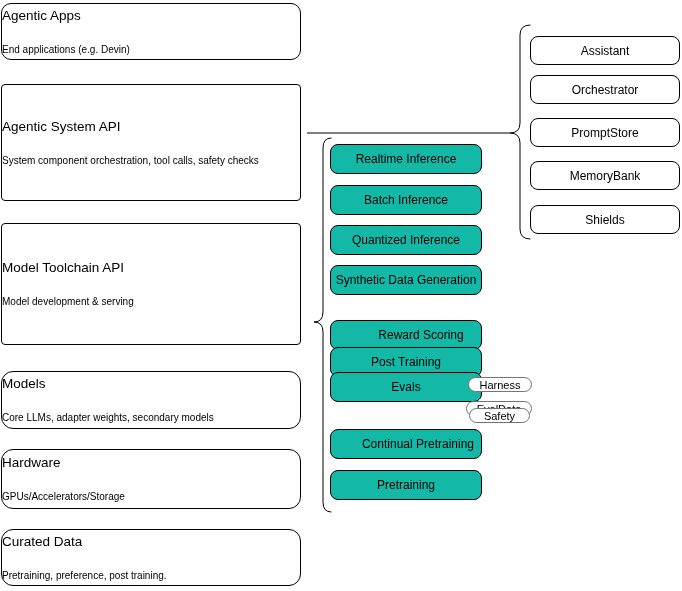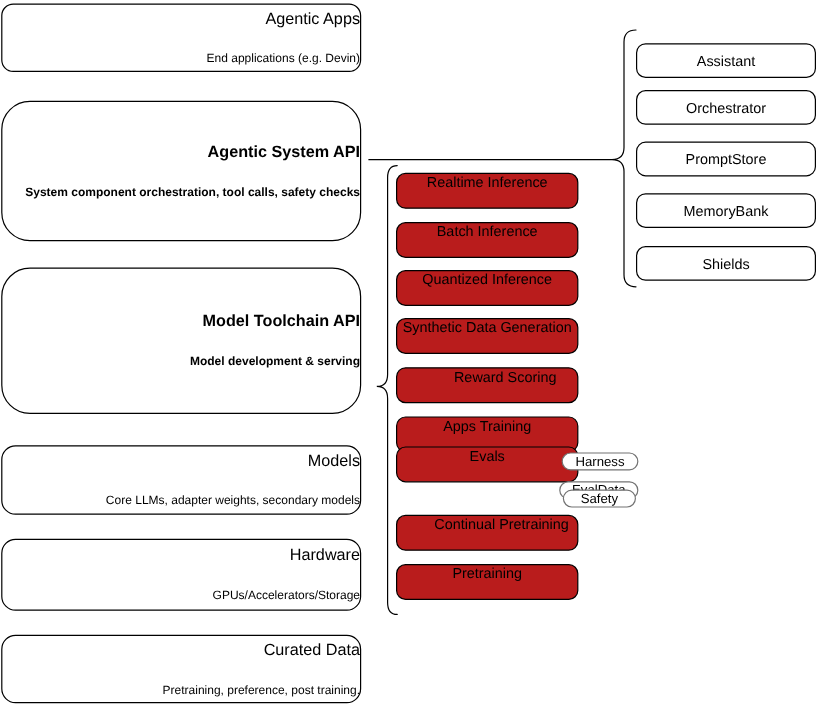--- a/index.html
+++ b/index.html
@@ -11,37 +11,37 @@
     color:#000000;
     overflow:hidden;
   }
   .node{
     position:absolute;
     box-sizing:border-box;
     border:1px solid #000000;
     background:#ffffff;
     display:flex;
     flex-direction:column;
-    align-items:flex-end;
+    align-items:flex-start;
     justify-content:center;
     text-align:center;
   }
   .node .title{font-size:13.5px;line-height:16px;}
   .node .subtitle{font-size:10px;line-height:12px;margin-top:20px;}
   .leftbox{left:1px;width:300px;}
   .r10{border-radius:10px;}
   .r12{border-radius:12px;}
-  .r24{border-radius:24px;font-weight:bold;}
+  .r24{border-radius:4px;}
   .mbox{
     position:absolute;
     left:330px;width:152px;height:30px;
     box-sizing:border-box;
     border:1px solid #000000;border-radius:8px;
-    background:#b91c1c;
-    display:flex;align-items:flex-start;justify-content:center;
+    background:#14b8a6;
+    display:flex;align-items:center;justify-content:center;
     font-size:12px;text-align:center;
   }
   .rbox{
     position:absolute;
     left:530px;width:150px;height:29px;
     box-sizing:border-box;
     border:1px solid #000000;border-radius:8px;
     background:#ffffff;
     display:flex;align-items:center;justify-content:center;
     font-size:12px;text-align:center;
@@ -102,25 +102,25 @@
   </div>
   <div class="mbox" style="top:225px;">
     <span>Quantized Inference</span>
   </div>
   <div class="mbox" style="top:185px;">
     <span>Batch Inference</span>
   </div>
   <div class="mbox" style="top:265px;">
     <span>Synthetic Data Generation</span>
   </div>
-  <div class="mbox" style="top:306px;padding-left:30px;">
+  <div class="mbox" style="top:320px;padding-left:30px;">
     <span>Reward Scoring</span>
   </div>
   <div class="mbox" style="top:347px;">
-    <span>Apps Training</span>
+    <span>Post Training</span>
   </div>
   <div class="mbox" style="top:372px;">
     <span>Evals</span>
   </div>
   <div class="mbox" style="top:429px;padding-left:24px;">
     <span>Continual Pretraining</span>
   </div>
   <div class="mbox" style="top:470px;">
     <span>Pretraining</span>
   </div>

